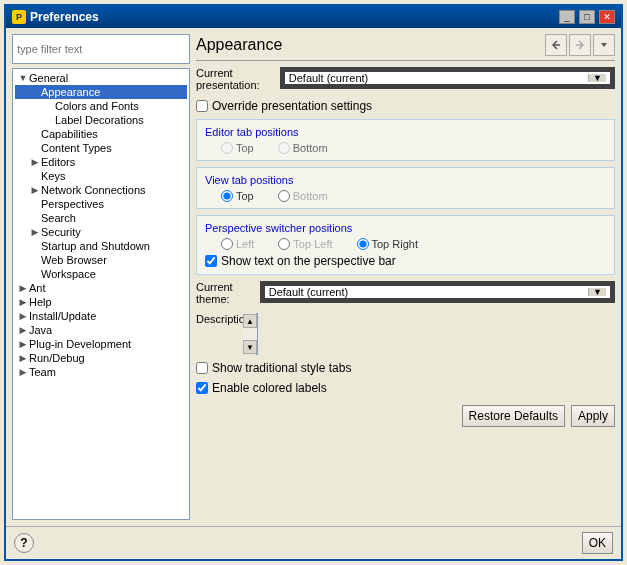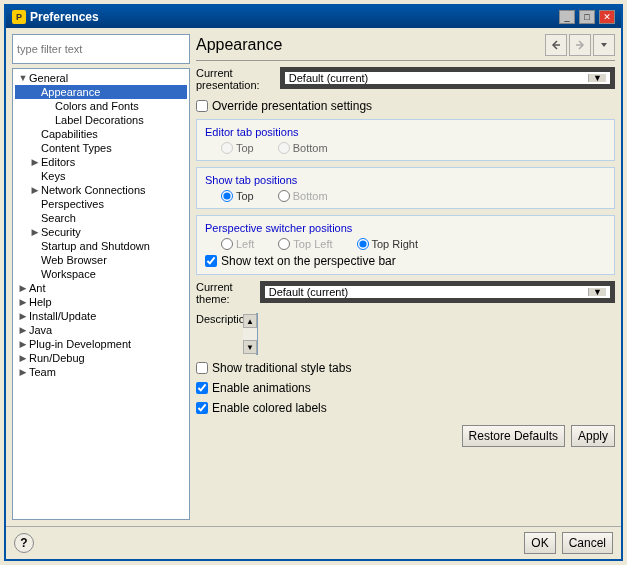--- a/index.html
+++ b/index.html
@@ -407,21 +407,21 @@
               <label>Top</label>
             </div>
             <div class="radio-item">
               <input type="radio" name="editor-tab" disabled="" style="">
               <label>Bottom</label>
             </div>
           </div>
         </div>
 
         <div class="section-box">
-          <span class="section-title">Show tab positions</span>
+          <span class="section-title">View tab positions</span>
           <div class="radio-row">
             <div class="radio-item active">
               <input type="radio" name="view-tab" checked="" style="">
               <label>Top</label>
             </div>
             <div class="radio-item">
               <input type="radio" name="view-tab" style="">
               <label style="color:#aaa">Bottom</label>
             </div>
           </div>
@@ -467,38 +467,33 @@
               <div class="scroll-btn">▼</div>
             </div>
           </div>
         </div>
 
         <div class="checkbox-row">
           <input type="checkbox" id="show-traditional-cb" style="">
           <label for="show-traditional-cb">Show traditional style tabs</label>
         </div>
 
-        <div class="checkbox-row">
-          <input type="checkbox" id="enable-animations-cb" checked="" style="">
-          <label for="enable-animations-cb">Enable animations</label>
-        </div>
 
         <div class="checkbox-row">
           <input type="checkbox" id="enable-colored-cb" checked="" style="">
           <label for="enable-colored-cb">Enable colored labels</label>
         </div>
 
         <div class="bottom-row">
           <button class="btn">Restore Defaults</button>
           <button class="btn">Apply</button>
         </div>
       </div>
     </div>
   </div>
 
   <div class="footer">
     <div class="footer-help">?</div>
     <div class="footer-btns">
       <button class="btn">OK</button>
-      <button class="btn">Cancel</button>
     </div>
   </div>
 </div>
 
 </body></html>

